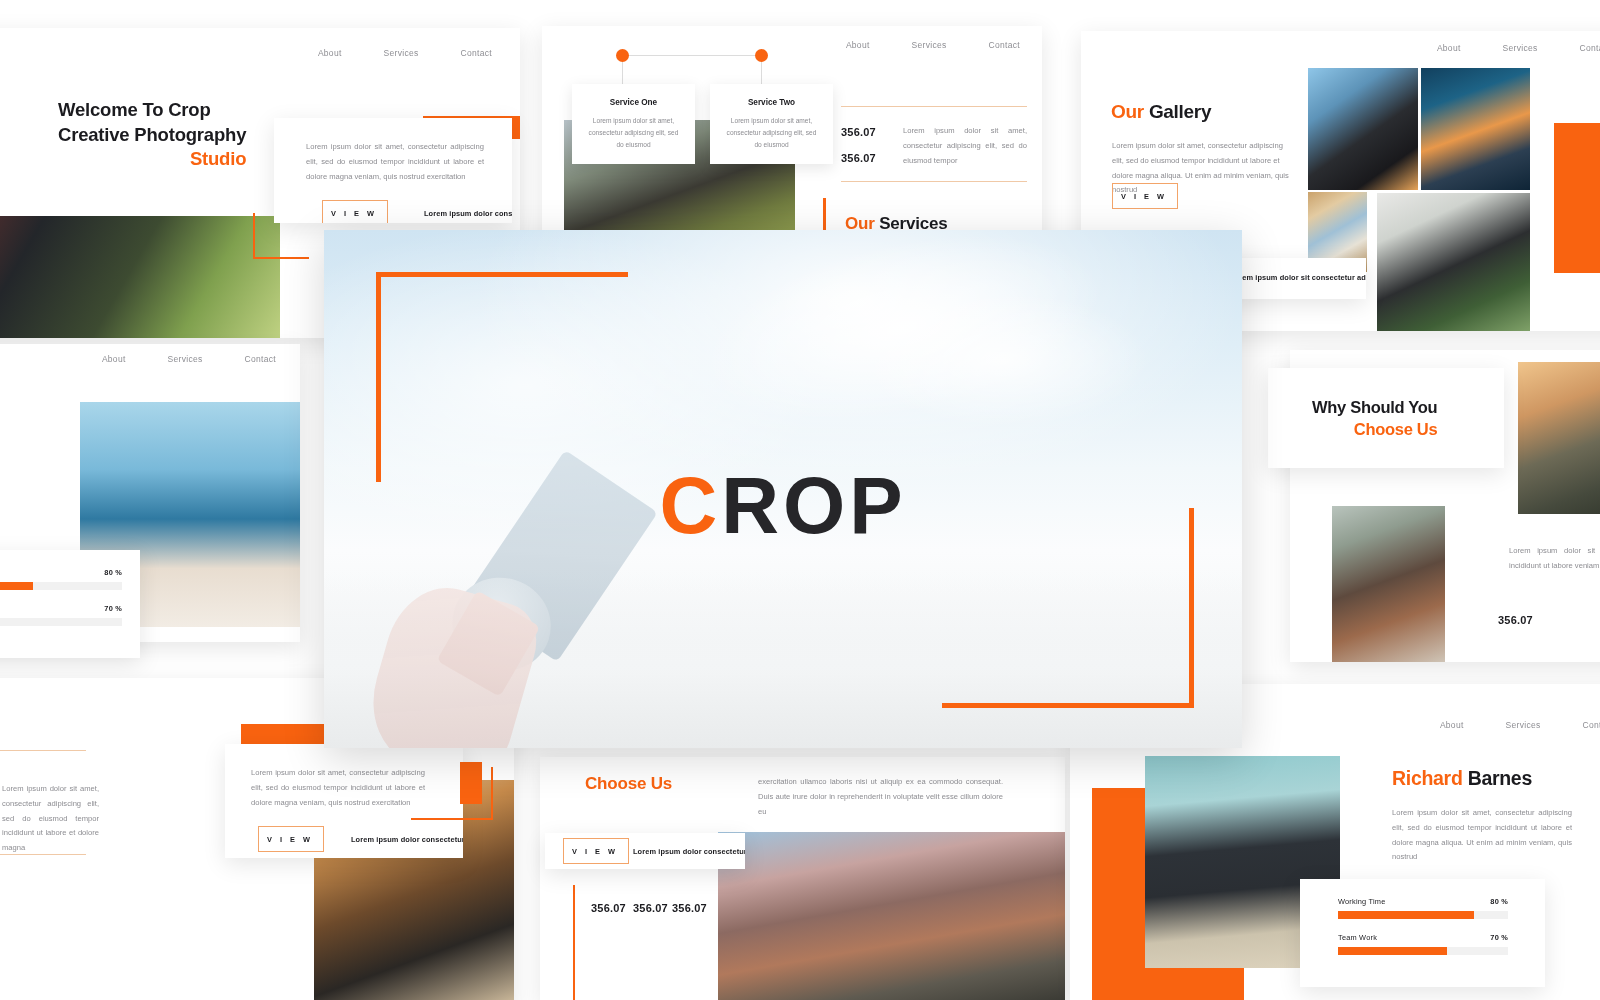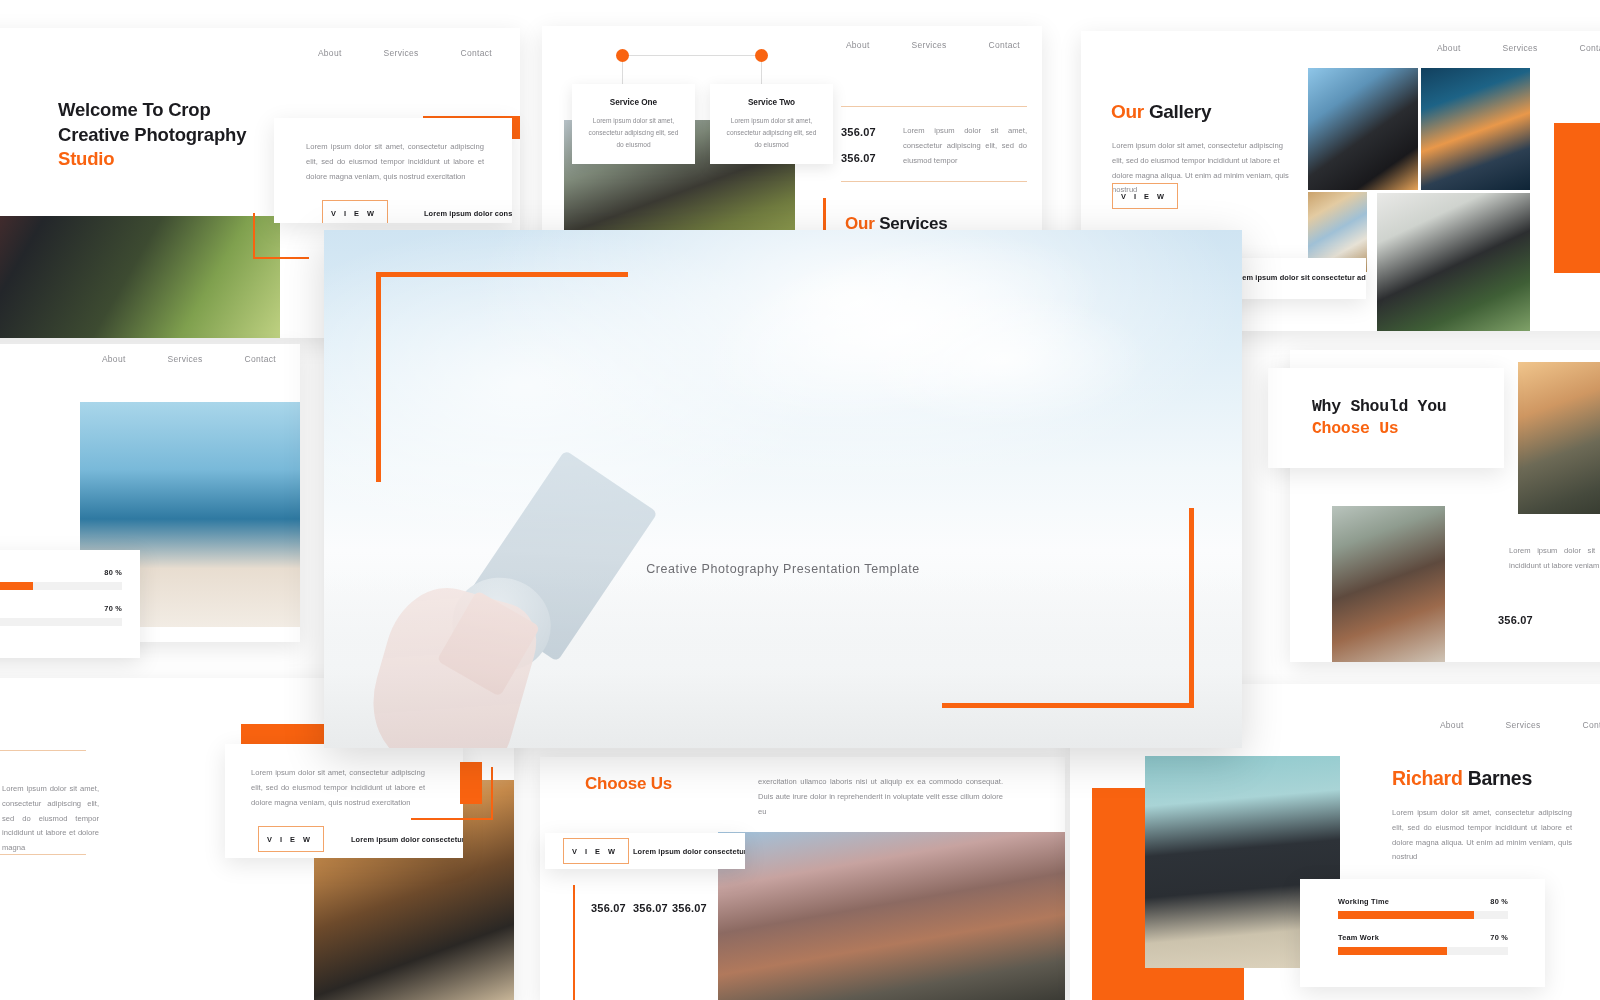--- a/index.html
+++ b/index.html
@@ -22,21 +22,21 @@
     position: absolute;
     display: flex;
     gap: 42px;
     font-size: 8.5px;
     letter-spacing: .3px;
     color: #8e8e93;
   }
   .nav span { white-space: nowrap; }
 
   .h-dark { color: #1b1b1f; font-weight: bold; }
-  .h-orange { color: #F96310; font-weight: bold; }
+  .h-orange { color: #F96310; font-weight: bold; text-align: right; }
 
   .body-text {
     color: #8d8d92;
     font-size: 7.6px;
     line-height: 1.95;
     text-align: justify;
   }
   .caption-bold { font-size: 7.4px; font-weight: bold; color: #1b1b1f; letter-spacing:.1px; }
 
   .view-btn {
@@ -55,21 +55,21 @@
     width: 100%; height: 60%;
     border: 1.2px solid #f3a469; border-top: none;
   }
 
   .orange-block { position: absolute; background: #F96310; }
   .photo { position: absolute; background-size: cover; background-position: center; }
 
   
   .bar-row { margin-bottom: 14px; }
   .bar-head { display: flex; justify-content: space-between; align-items: baseline; margin-bottom: 5px; }
-  .bar-label { font-size: 7.4px; font-weight: bold; color: #1b1b1f; letter-spacing: .2px; }
+  .bar-label { font-size: 7.4px; font-weight: normal; color: #1b1b1f; letter-spacing: .2px; }
   .bar-pct   { font-size: 7.4px; font-weight: bold; color: #1b1b1f; letter-spacing: .2px; }
   .bar-track { height: 8px; background: #f1f1f1; width: 100%; }
   .bar-fill  { height: 100%; background: #F96310; }
 
   
   .num { font-size: 11px; font-weight: bold; color: #1b1b1f; letter-spacing: .2px; }
   .rule { height: 1px; background: #f0c9a7; width: 100%; }
 
   
   #hero {
@@ -280,21 +280,21 @@
   </div>
 
   <div class="slide" style="left:1290px; top:350px; width:360px; height:312px;">
     <div class="photo ph-sunset" style="left:228px; top:12px; width:132px; height:152px;"></div>
     <div class="body-text" style="position:absolute; left:219px; top:194px; width:140px;">Lorem ipsum dolor sit amet tempor incididunt ut labore veniam, quis nostrud</div>
     <div class="num" style="position:absolute; left:208px; top:264px;">356.07</div>
     <div class="photo ph-street" style="left:42px; top:156px; width:113px; height:156px;"></div>
   </div>
 
   <div class="slide" style="left:1268px; top:368px; width:236px; height:100px;">
-    <div style="position:absolute; left:44px; top:28px; font-size:16.5px; font-weight:bold; line-height:1.34; letter-spacing:-.3px;font-family:Liberation Mono, monospace;">
+    <div style="position:absolute; left:44px; top:28px; font-size:16.5px; font-weight:bold; line-height:1.34; letter-spacing:-.3px;">
       <div class="h-dark">Why Should You</div>
       <div class="h-orange">Choose Us</div>
     </div>
   </div>
 
   <div class="slide" style="left:-86px; top:678px; width:600px; height:330px;">
     <div class="rule" style="position:absolute; left:-10px; top:72px; width:182px;"></div>
 
     <div class="body-text" style="position:absolute; left:88px; top:104px; width:97px;">Lorem ipsum dolor sit amet, consectetur adipiscing elit, sed do eiusmod tempor incididunt ut labore et dolore magna</div>
     <div class="rule" style="position:absolute; left:-10px; top:176px; width:182px;"></div>
@@ -378,16 +378,18 @@
     <div class="camera">
       <div class="cam-body"></div>
       <div class="cam-lens"></div>
       <div class="cam-hand"></div>
       <div class="cam-grip"></div>
     </div>
 
     <div class="frame-tl"></div>
     <div class="frame-br"></div>
 
-    <div class="tagline">Creative Photography Presentation Template</div>
+    <div class="logo">
+      <span class="c">C</span><span>ROP</span>
+    </div>
   </div>
 
 </div>
 
 </body></html>

